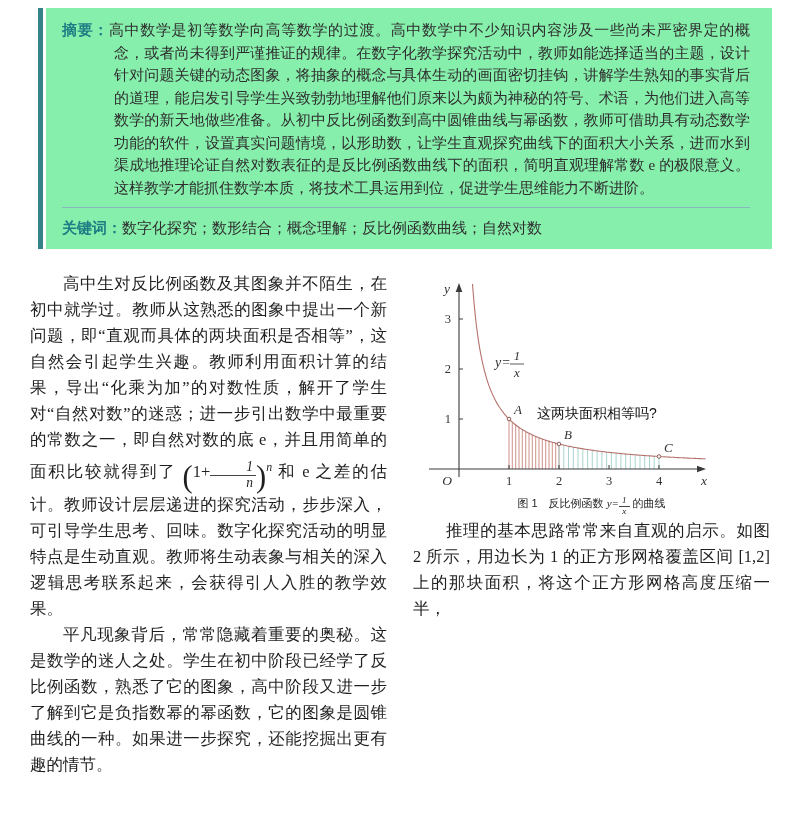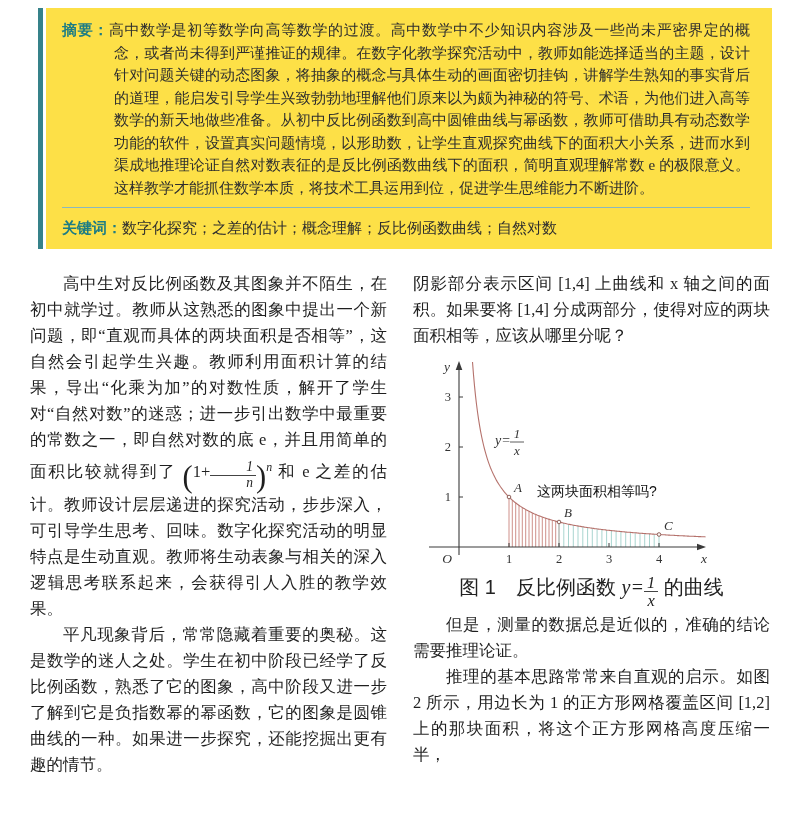--- a/index.html
+++ b/index.html
@@ -2,21 +2,21 @@
 <html><head>
 <meta charset="utf-8">
 <style>
   html,body{margin:0;padding:0;background:#ffffff;}
   .page{width:800px;height:832px;background:#ffffff;overflow:hidden;
         font-family:"Liberation Serif",serif;color:#1f1f1f;position:relative;}
 
   
   .abstract-wrap{display:flex;margin:8px 28px 0 38px;}
   .accent-bar{width:5px;background:#36828a;margin-right:3px;flex:none;}
-  .abstract-box{flex:1;background:#fde047;padding:11px 22px 11px 16px;}
+  .abstract-box{flex:1;background:#86efac;padding:11px 22px 11px 16px;}
   .abstract-text{margin:0;font-size:15px;line-height:22.5px;text-align:justify;
                  color:#2e2e2e;padding-left:52px;text-indent:-52px;}
   .teal-label{color:#1d7c84;font-weight:bold;}
   .kw-row{margin-top:8px;border-top:1px solid #8ab8bf;padding-top:11px;
           font-size:15px;color:#2e2e2e;}
 
   
   .columns{display:flex;gap:26px;margin:22px 30px 0 30px;}
   .col{flex:1;min-width:0;}
   .para{margin:0;font-size:16.5px;line-height:26px;text-align:justify;}
@@ -31,54 +31,53 @@
         font-family:"Liberation Serif",serif;}
   .frac .num{display:block;padding:0 3px;}
   .frac .den{display:block;border-top:1px solid #444;padding:0 3px;}
   .bigparen{font-size:1.85em;vertical-align:-0.32em;font-weight:400;line-height:1;}
   .exp{font-style:italic;font-size:0.72em;}
 
   
   figure{margin:8px 0 2px 0;}
   figure svg{display:block;width:350px;height:212px;}
   figcaption{text-align:center;font-family:"Liberation Sans",sans-serif;
-             font-size:20px;color:#222;margin-top:5px;}
+             font-size:11px;color:#222;margin-top:5px;}
   .tick{font:12.5px "Liberation Serif",serif;fill:#333;text-anchor:middle;}
   .tick-y{text-anchor:end;}
   .axlab{font:italic 13.5px "Liberation Serif",serif;fill:#333;text-anchor:middle;}
   .ptlab{font:italic 13px "Liberation Serif",serif;fill:#333;}
   .annot{font:14px "Liberation Sans",sans-serif;fill:#111;}
   .clab{font:italic 14px "Liberation Serif",serif;fill:#333;}
   .clab-frac{font:italic 13px "Liberation Serif",serif;fill:#333;text-anchor:middle;}
 </style>
 </head>
 <body>
 
 <div class="page">
 
   <section class="abstract-wrap">
     <div class="accent-bar"></div>
     <div class="abstract-box">
       <p class="abstract-text"><span class="teal-label">摘要：</span><span>高中数学是初等数学向高等数学的过渡。高中数学中不少知识内容涉及一些尚未严密界定的概念，或者尚未得到严谨推证的规律。在数字化教学探究活动中，教师如能选择适当的主题，设计针对问题关键的动态图象，将抽象的概念与具体生动的画面密切挂钩，讲解学生熟知的事实背后的道理，能启发引导学生兴致勃勃地理解他们原来以为颇为神秘的符号、术语，为他们进入高等数学的新天地做些准备。从初中反比例函数到高中圆锥曲线与幂函数，教师可借助具有动态数学功能的软件，设置真实问题情境，以形助数，让学生直观探究曲线下的面积大小关系，进而水到渠成地推理论证自然对数表征的是反比例函数曲线下的面积，简明直观理解常数 e 的极限意义。这样教学才能抓住数学本质，将技术工具运用到位，促进学生思维能力不断进阶。</span></p>
-      <div class="kw-row"><span class="teal-label">关键词：</span><span>数字化探究；之差的估计；概念理解；反比例函数曲线；自然对数</span></div>
+      <div class="kw-row"><span class="teal-label">关键词：</span><span>数字化探究；数形结合；概念理解；反比例函数曲线；自然对数</span></div>
     </div>
   </section>
 
   <div class="columns">
 
     <div class="col">
       <p class="para indent"><span>高中生对反比例函数及其图象并不陌生，在初中就学过。教师从这熟悉的图象中提出一个新问题，即“直观而具体的两块面积是否相等”，这自然会引起学生兴趣。教师利用面积计算的结果，导出“化乘为加”的对数性质，解开了学生对“自然对数”的迷惑；进一步引出数学中最重要的常数之一，即自然对数的底 e，并且用简单的面积比较就得到了 </span><span><span class="bigparen">(</span><span>1+</span><span class="frac"><span class="num">1</span><span class="den">n</span></span><span class="bigparen">)</span><sup class="exp">n</sup></span><span> 和 e 之差的估计。教师设计层层递进的探究活动，步步深入，可引导学生思考、回味。数字化探究活动的明显特点是生动直观。教师将生动表象与相关的深入逻辑思考联系起来，会获得引人入胜的教学效果。</span></p>
 
 
       <p class="para indent">平凡现象背后，常常隐藏着重要的奥秘。这是数学的迷人之处。学生在初中阶段已经学了反比例函数，熟悉了它的图象，高中阶段又进一步了解到它是负指数幂的幂函数，它的图象是圆锥曲线的一种。如果进一步探究，还能挖掘出更有趣的情节。</p>
 
     </div>
 
     <div class="col">
-      <p class="para">阴影部分表示区间 [1,4] 上曲线和 x 轴之间的面积。如果要将 [1,4] 分成两部分，使得对应的两块面积相等，应该从哪里分呢？</p>
 
       <figure>
         <svg viewBox="0 0 350 212" xmlns="http://www.w3.org/2000/svg" aria-label="figure-1-chart">
             <line x1="96.0" y1="140.0" x2="96.0" y2="190" stroke="#c9847e" stroke-width="0.9"></line>
             <line x1="99.3" y1="143.1" x2="99.3" y2="190" stroke="#c9847e" stroke-width="0.9"></line>
             <line x1="102.7" y1="145.9" x2="102.7" y2="190" stroke="#c9847e" stroke-width="0.9"></line>
             <line x1="106.0" y1="148.3" x2="106.0" y2="190" stroke="#c9847e" stroke-width="0.9"></line>
             <line x1="109.3" y1="150.5" x2="109.3" y2="190" stroke="#c9847e" stroke-width="0.9"></line>
             <line x1="112.7" y1="152.5" x2="112.7" y2="190" stroke="#c9847e" stroke-width="0.9"></line>
             <line x1="116.0" y1="154.3" x2="116.0" y2="190" stroke="#c9847e" stroke-width="0.9"></line>
@@ -143,17 +142,16 @@
             <text x="251" y="172.5" class="ptlab">C</text>
             <text x="124" y="139" class="annot">这两块面积相等吗?</text>
             <text x="82" y="88" class="clab">y=</text>
             <text x="104" y="80.99999999999999" class="clab-frac">1</text>
             <line x1="97" y1="85" x2="111" y2="85" stroke="#333" stroke-width="0.8"></line>
             <text x="104" y="98" class="clab-frac">x</text>
           </svg>
         <figcaption><span>图 1　反比例函数 </span><span><span class="ivar">y=</span><span class="frac"><span class="num">1</span><span class="den">x</span></span></span><span> 的曲线</span></figcaption>
       </figure>
 
-      <p class="para indent">但是，测量的数据总是近似的，准确的结论需要推理论证。</p>
       <p class="para indent">推理的基本思路常常来自直观的启示。如图 2 所示，用边长为 1 的正方形网格覆盖区间 [1,2] 上的那块面积，将这个正方形网格高度压缩一半，</p>
     </div>
   </div>
 </div>
 
 </body></html>

